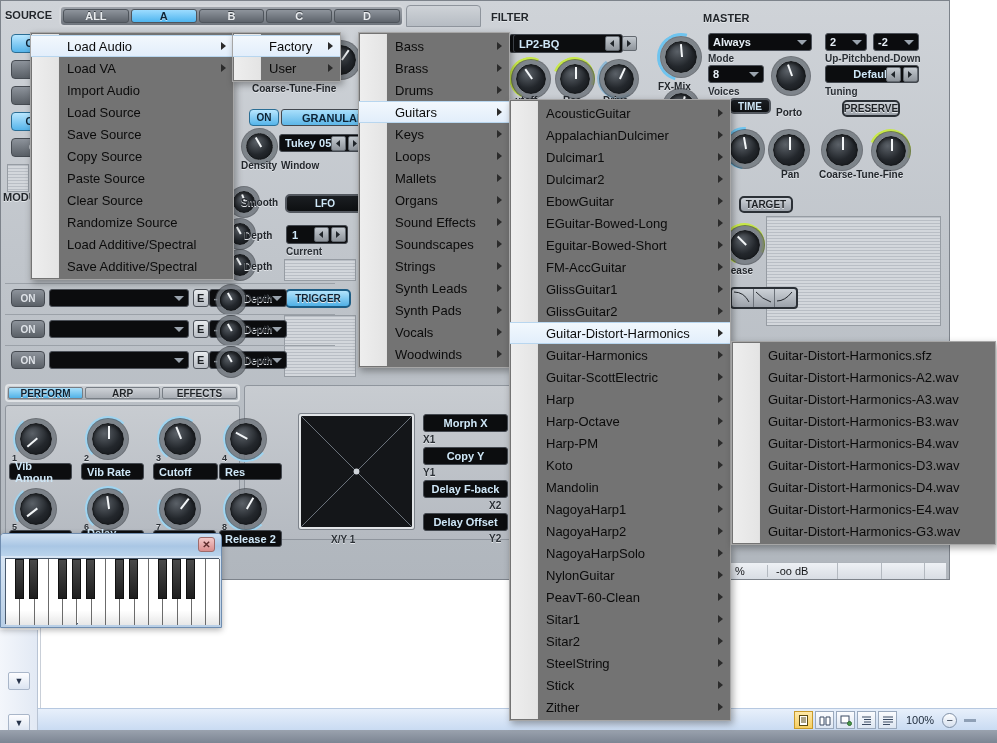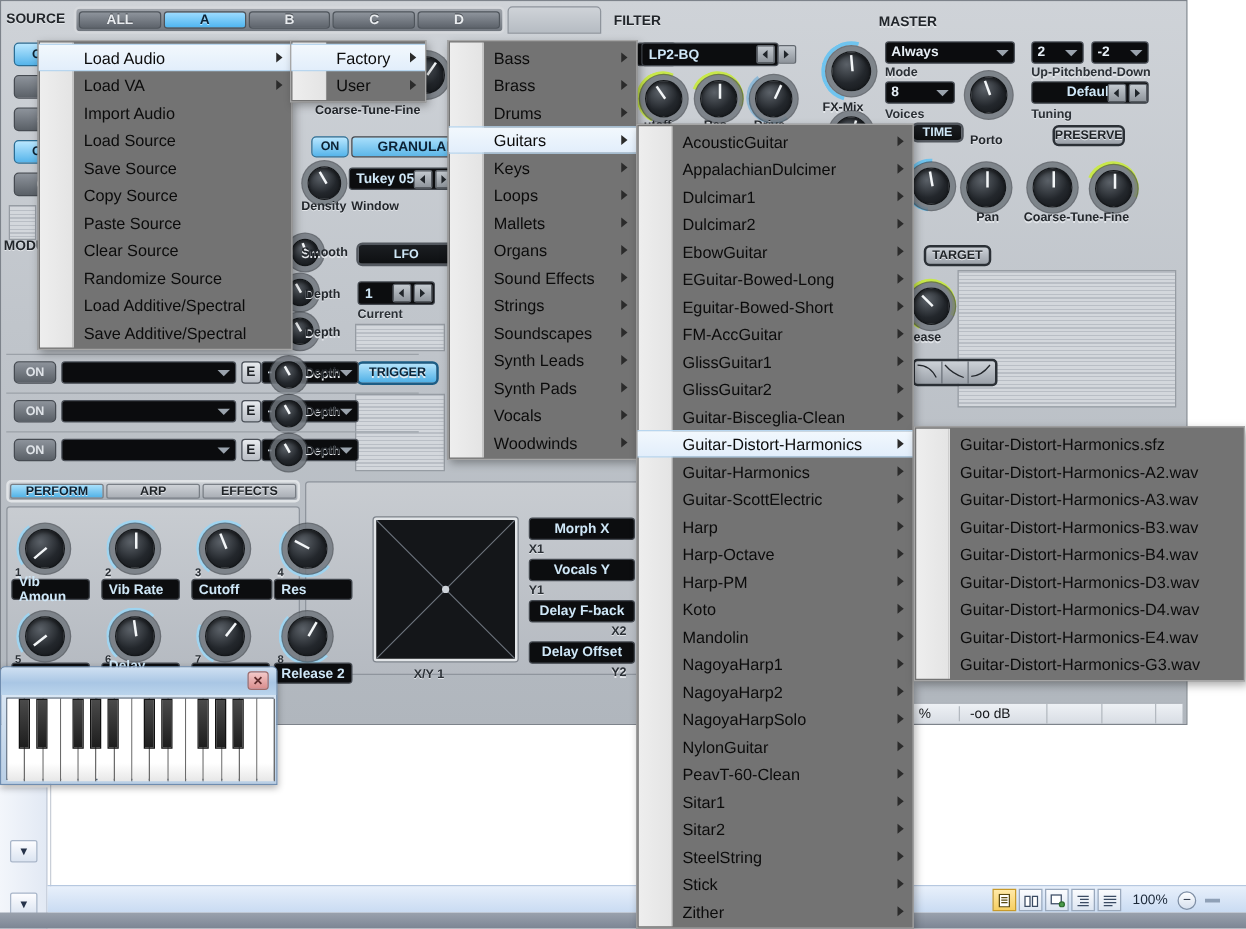--- a/index.html
+++ b/index.html
@@ -528,21 +528,21 @@
       <svg class="diag" viewBox="0 0 115 115" preserveAspectRatio="none">
         <line x1="0" y1="0" x2="115" y2="115" stroke="#6e757e" stroke-width="1"></line>
         <line x1="115" y1="0" x2="0" y2="115" stroke="#6e757e" stroke-width="1"></line>
         <circle cx="57.5" cy="57.5" r="3" fill="#cfd4da"></circle>
       </svg>
     </div>
     <div class="smalllbl" style="left:330px; top:533px;">X/Y 1</div>
 
     <div class="darkfield" style="left:422px; top:413px; width:85px; height:18px; justify-content:center; padding-left:0;">Morph X</div>
     <div class="smalllbl" style="left:422px; top:433px;">X1</div>
-    <div class="darkfield" style="left:422px; top:446px; width:85px; height:18px; justify-content:center; padding-left:0;">Vocals Y</div>
+    <div class="darkfield" style="left:422px; top:446px; width:85px; height:18px; justify-content:center; padding-left:0;">Copy Y</div>
     <div class="smalllbl" style="left:422px; top:466px;">Y1</div>
     <div class="darkfield" style="left:422px; top:479px; width:85px; height:18px; justify-content:center; padding-left:0;">Delay F-back</div>
     <div class="smalllbl" style="left:488px; top:499px;">X2</div>
     <div class="darkfield" style="left:422px; top:512px; width:85px; height:18px; justify-content:center; padding-left:0;">Delay Offset</div>
     <div class="smalllbl" style="left:488px; top:532px;">Y2</div>
 
     <div style="position:absolute; left:730px; top:561px; width:215px; height:17px; background:linear-gradient(to bottom,#eef1f5,#d8dde4); border-top:1px solid #aeb4bb; display:flex; align-items:center; font:11px 'Liberation Sans',sans-serif; color:#141619;">
       <span style="padding-left:4px; min-width:36px;">%</span>
       <span style="border-left:1px solid #b3b9c0; padding-left:8px; min-width:70px;">-oo dB</span>
       <span style="border-left:1px solid #b3b9c0; flex:1; height:100%;"></span>
@@ -663,28 +663,28 @@
       </div>
       <div class="menu-item">
         <span>Organs</span>
         <span class="chev"></span>
       </div>
       <div class="menu-item">
         <span>Sound Effects</span>
         <span class="chev"></span>
       </div>
       <div class="menu-item">
+        <span>Soundscapes</span>
+        <span class="chev"></span>
+      </div>
+      <div class="menu-item">
         <span>Strings</span>
         <span class="chev"></span>
       </div>
       <div class="menu-item">
-        <span>Soundscapes</span>
-        <span class="chev"></span>
-      </div>
-      <div class="menu-item">
         <span>Synth Leads</span>
         <span class="chev"></span>
       </div>
       <div class="menu-item">
         <span>Synth Pads</span>
         <span class="chev"></span>
       </div>
       <div class="menu-item">
         <span>Vocals</span>
         <span class="chev"></span>
@@ -727,24 +727,20 @@
       <div class="menu-item">
         <span>FM-AccGuitar</span>
         <span class="chev"></span>
       </div>
       <div class="menu-item">
         <span>GlissGuitar1</span>
         <span class="chev"></span>
       </div>
       <div class="menu-item">
         <span>GlissGuitar2</span>
-        <span class="chev"></span>
-      </div>
-      <div class="menu-item">
-        <span>Guitar-Bisceglia-Clean</span>
         <span class="chev"></span>
       </div>
       <div class="menu-item sel">
         <span>Guitar-Distort-Harmonics</span>
         <span class="chev"></span>
       </div>
       <div class="menu-item">
         <span>Guitar-Harmonics</span>
         <span class="chev"></span>
       </div>

